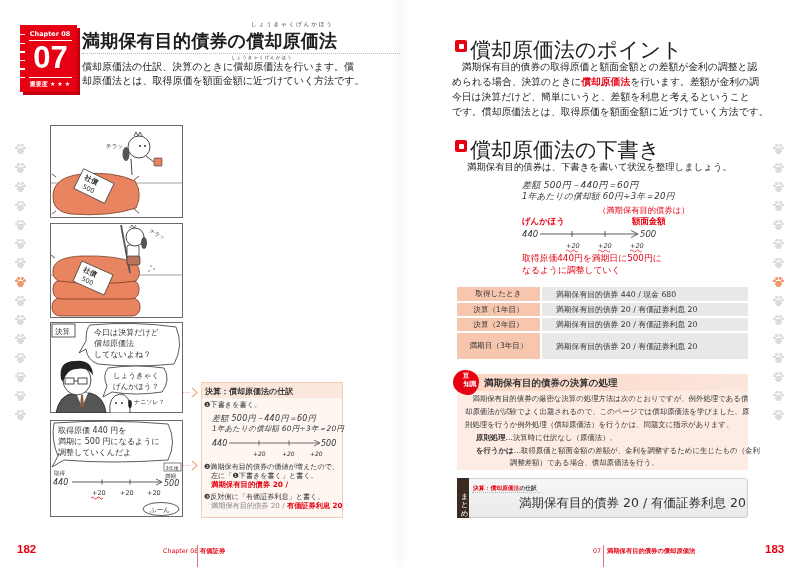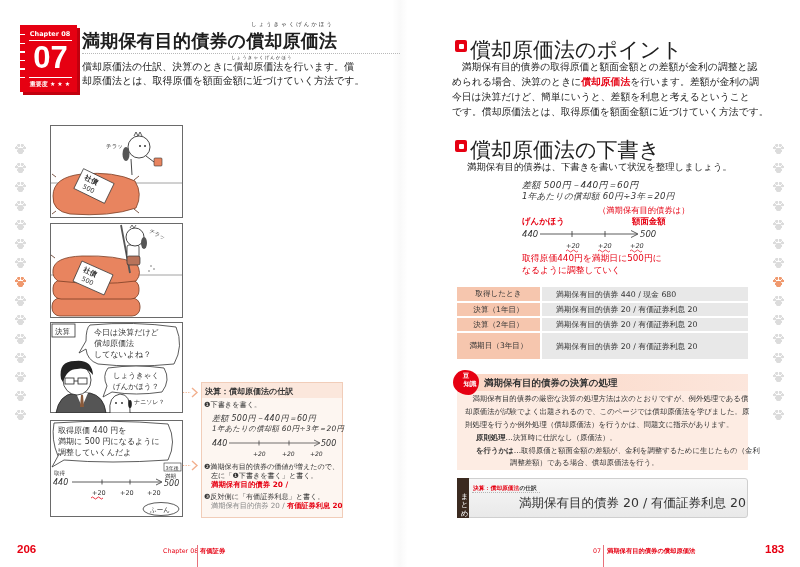--- a/index.html
+++ b/index.html
@@ -279,21 +279,21 @@
     <text x="72" y="19" font-size="6" font-style="italic">+20</text>
     <text x="100" y="19" font-size="6" font-style="italic">+20</text>
   </svg>
   <div class="t" style="left:2px;top:79px;font-size:7.1px">❷満期保有目的債券の価値が増えたので、</div>
   <div class="t" style="left:9px;top:88px;font-size:7.1px">左に「❶下書きを書く」と書く。</div>
   <div class="t red bold" style="left:9px;top:97px;font-size:7.4px">満期保有目的債券 20 /</div>
   <div class="t" style="left:2px;top:109px;font-size:7.1px">❸反対側に「有価証券利息」と書く。</div>
   <div class="t" style="left:9px;top:118px;font-size:7.2px"><span style="color:#888">満期保有目的債券 20 /</span> <span class="red bold">有価証券利息 20</span></div>
 </div>
 
-<div class="abs pnum" style="left:17px;top:543px">206</div>
+<div class="abs pnum" style="left:17px;top:543px">182</div>
 <div class="abs fsmall" style="left:163px;top:547px">Chapter 08</div>
 <div class="fdiv" style="left:197px"></div>
 <div class="abs fsmall bold" style="left:200px;top:547px">有価証券</div>
 
 <div class="h-icon" style="left:455px;top:40px"></div>
 <div class="abs h-text" style="left:470px;top:36px">償却原価法のポイント</div>
 <div class="abs para" style="top:61px">　満期保有目的債券の取得原価と額面金額との差額が金利の調整と認</div>
 <div class="abs para" style="top:76px"><span>められる場合、決算のときに</span><span class="red bold">償却原価法</span><span>を行います。差額が金利の調</span></div>
 <div class="abs para" style="top:91px">今日は決算だけど、簡単にいうと、差額を利息と考えるということ</div>
 <div class="abs para" style="top:106px">です。償却原価法とは、取得原価を額面金額に近づけていく方法です。</div>

